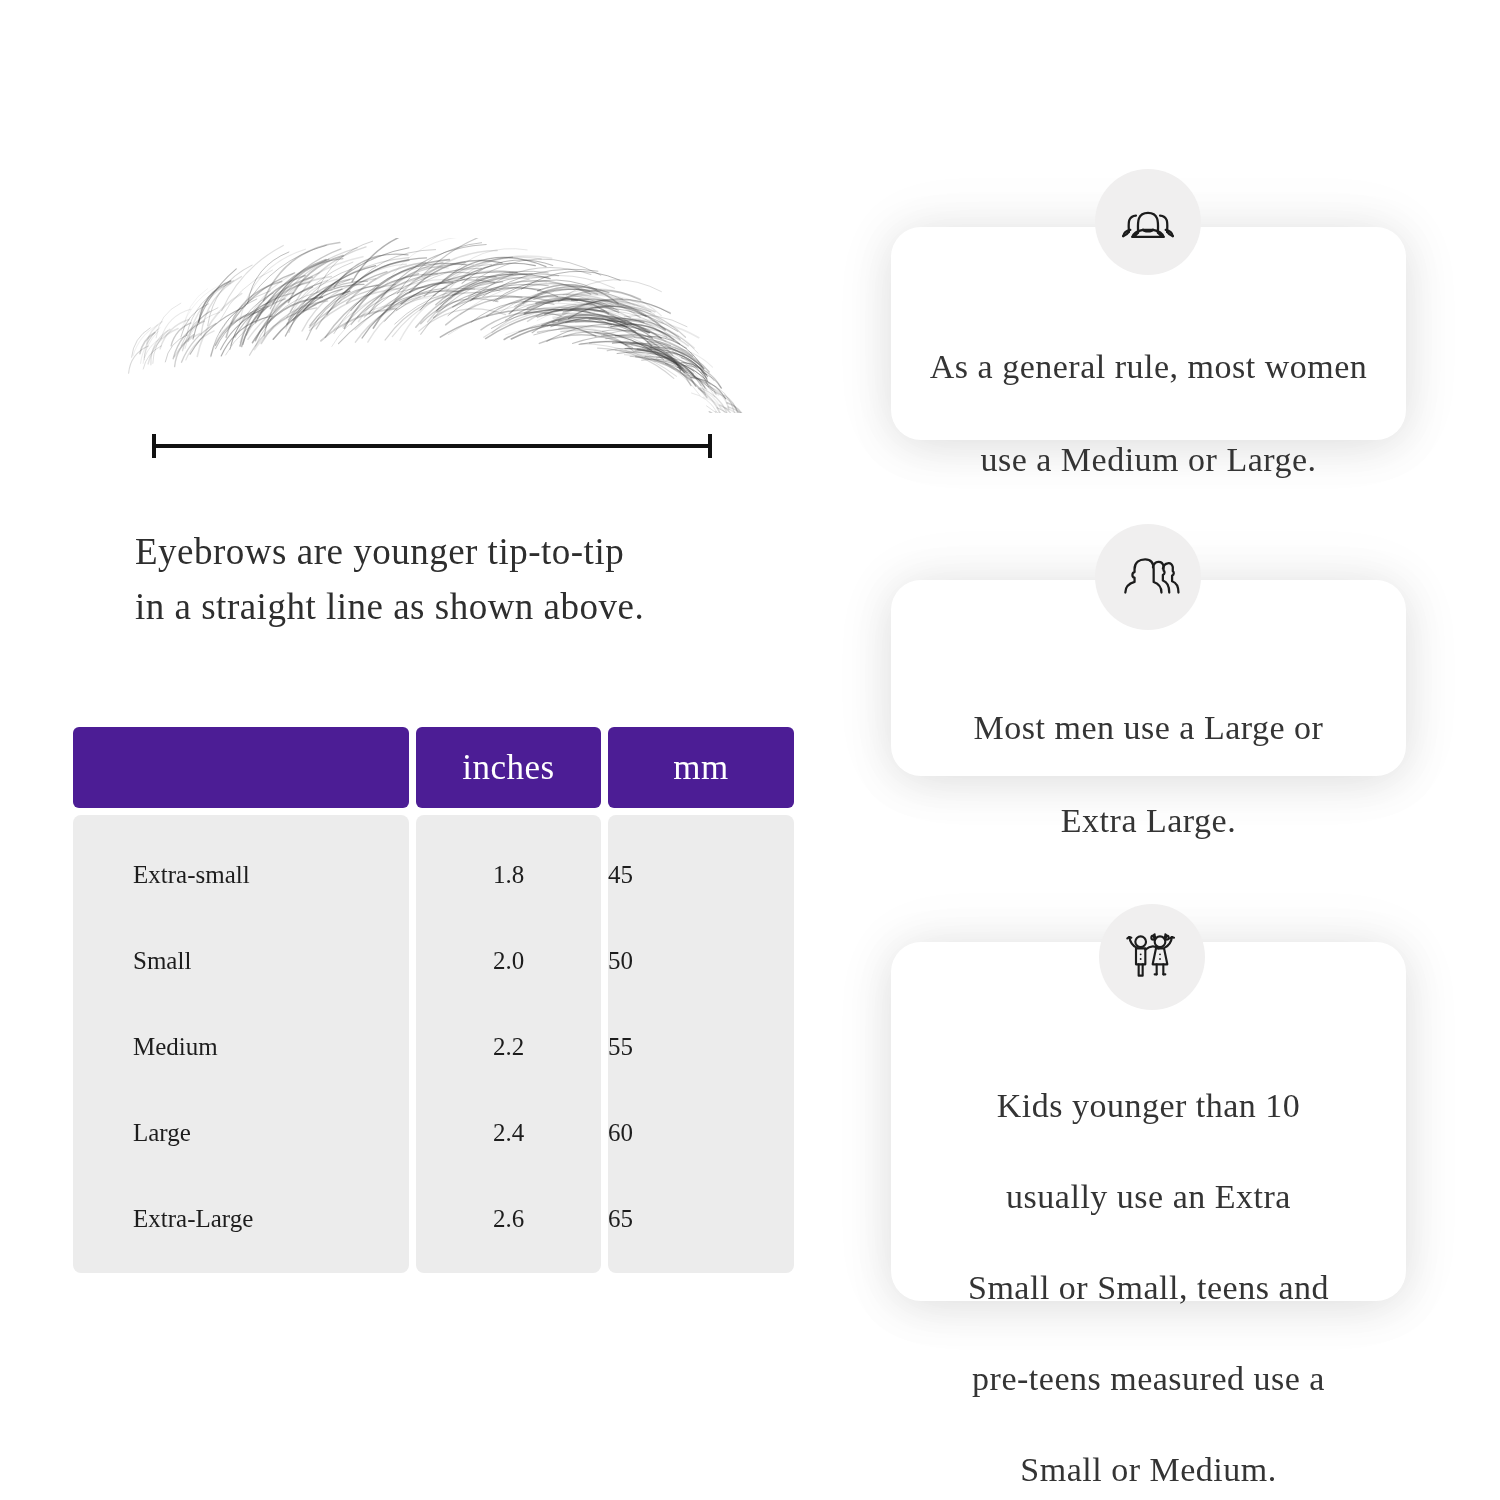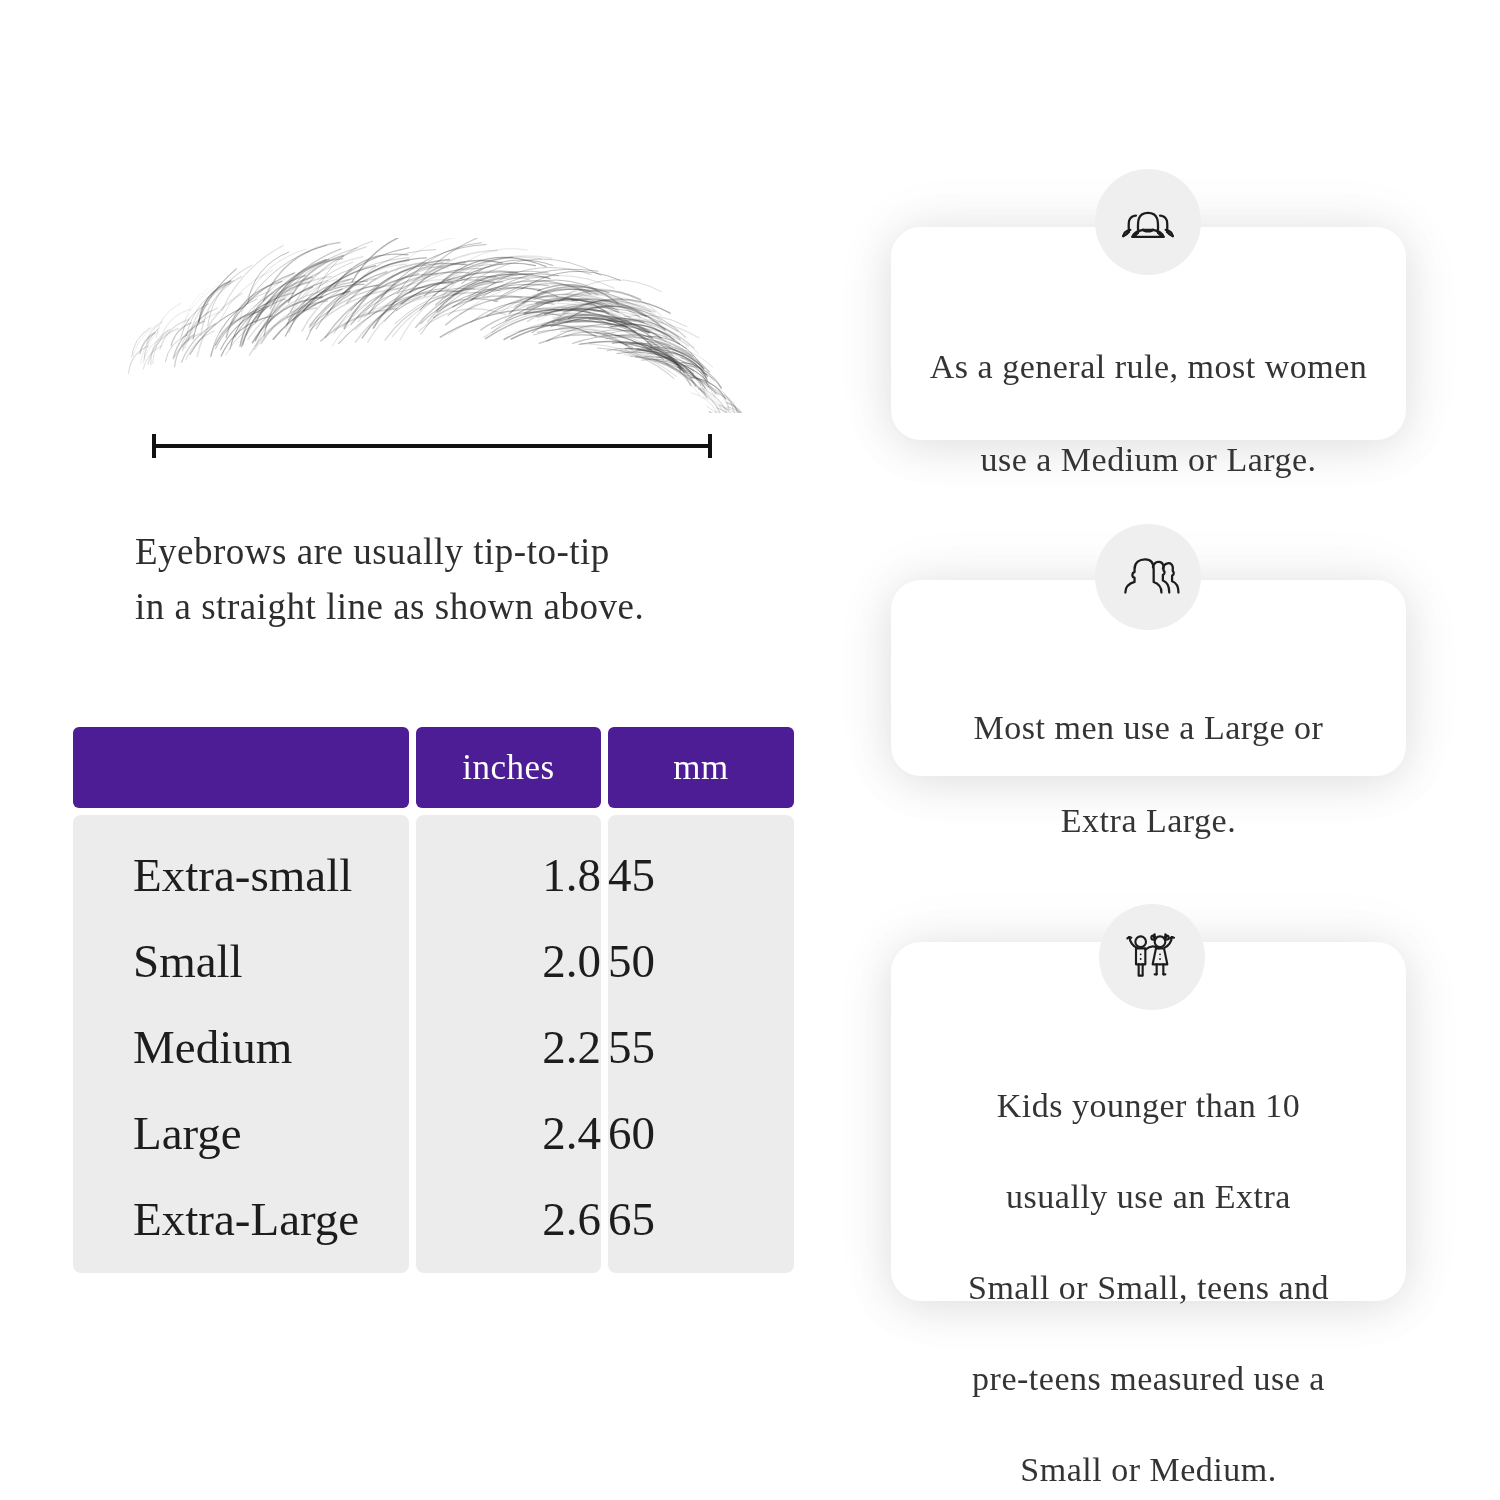--- a/index.html
+++ b/index.html
@@ -34,24 +34,24 @@
   .thead-inches{left:416px;width:185px;}
   .thead-mm   {left:608px;width:186px;}
 
   .tcol{position:absolute;top:815px;height:458px;background:#ececec;border-radius:8px;}
   .tcol.c1{left:73px;width:336px;}
   .tcol.c2{left:416px;width:185px;}
   .tcol.c3{left:608px;width:186px;}
 
   .trows{position:absolute;left:73px;top:815px;width:721px;height:458px;padding-top:17px;box-sizing:border-box;}
   .trow{display:flex;height:86px;align-items:center;}
-  .trow .cell{font-size:47px;color:#1d1d1d;}
+  .trow .cell{font-size:25px;color:#1d1d1d;}
   .trow .c-label{width:336px;padding-left:60px;box-sizing:border-box;text-align:left;}
   .trow .gap{width:7px;}
-  .trow .c-in{width:185px;text-align:right;}
+  .trow .c-in{width:185px;text-align:center;}
   .trow .c-mm{width:186px;}
 
   
   .card{
     position:absolute;left:891px;width:515px;background:#ffffff;border-radius:30px;
     box-shadow:0 6px 45px rgba(0,0,0,0.10), 0 0 70px rgba(0,0,0,0.05);
     text-align:center;box-sizing:border-box;
   }
   .card-1{top:227px;height:213px;padding-top:72px;}
   .card-2{top:580px;height:196px;padding-top:80px;}
@@ -418,21 +418,21 @@
       <path d="M536.9 111.6 Q555.2 115.6 562.6 132.8" fill="none" stroke="#3a3a3a" stroke-opacity="0.43" stroke-width="1.07" stroke-linecap="round"></path>
       <path d="M400.8 93.7 Q459.5 67.5 516.2 97.9" fill="none" stroke="#3a3a3a" stroke-opacity="0.24" stroke-width="0.84" stroke-linecap="round"></path>
     </svg>
 
   <div class="measure-line">
     <div class="cap left"></div>
     <div class="cap right"></div>
   </div>
 
   <div class="caption">
-    <span>Eyebrows are usually tip-to-tip</span><br>
+    <span>Eyebrows are younger tip-to-tip</span><br>
     <span>in a straight line as shown above.</span>
   </div>
 
   <div class="thead-cell thead-size"></div>
   <div class="thead-cell thead-inches">inches</div>
   <div class="thead-cell thead-mm">mm</div>
 
   <div class="tcol c1"></div>
   <div class="tcol c2"></div>
   <div class="tcol c3"></div>

